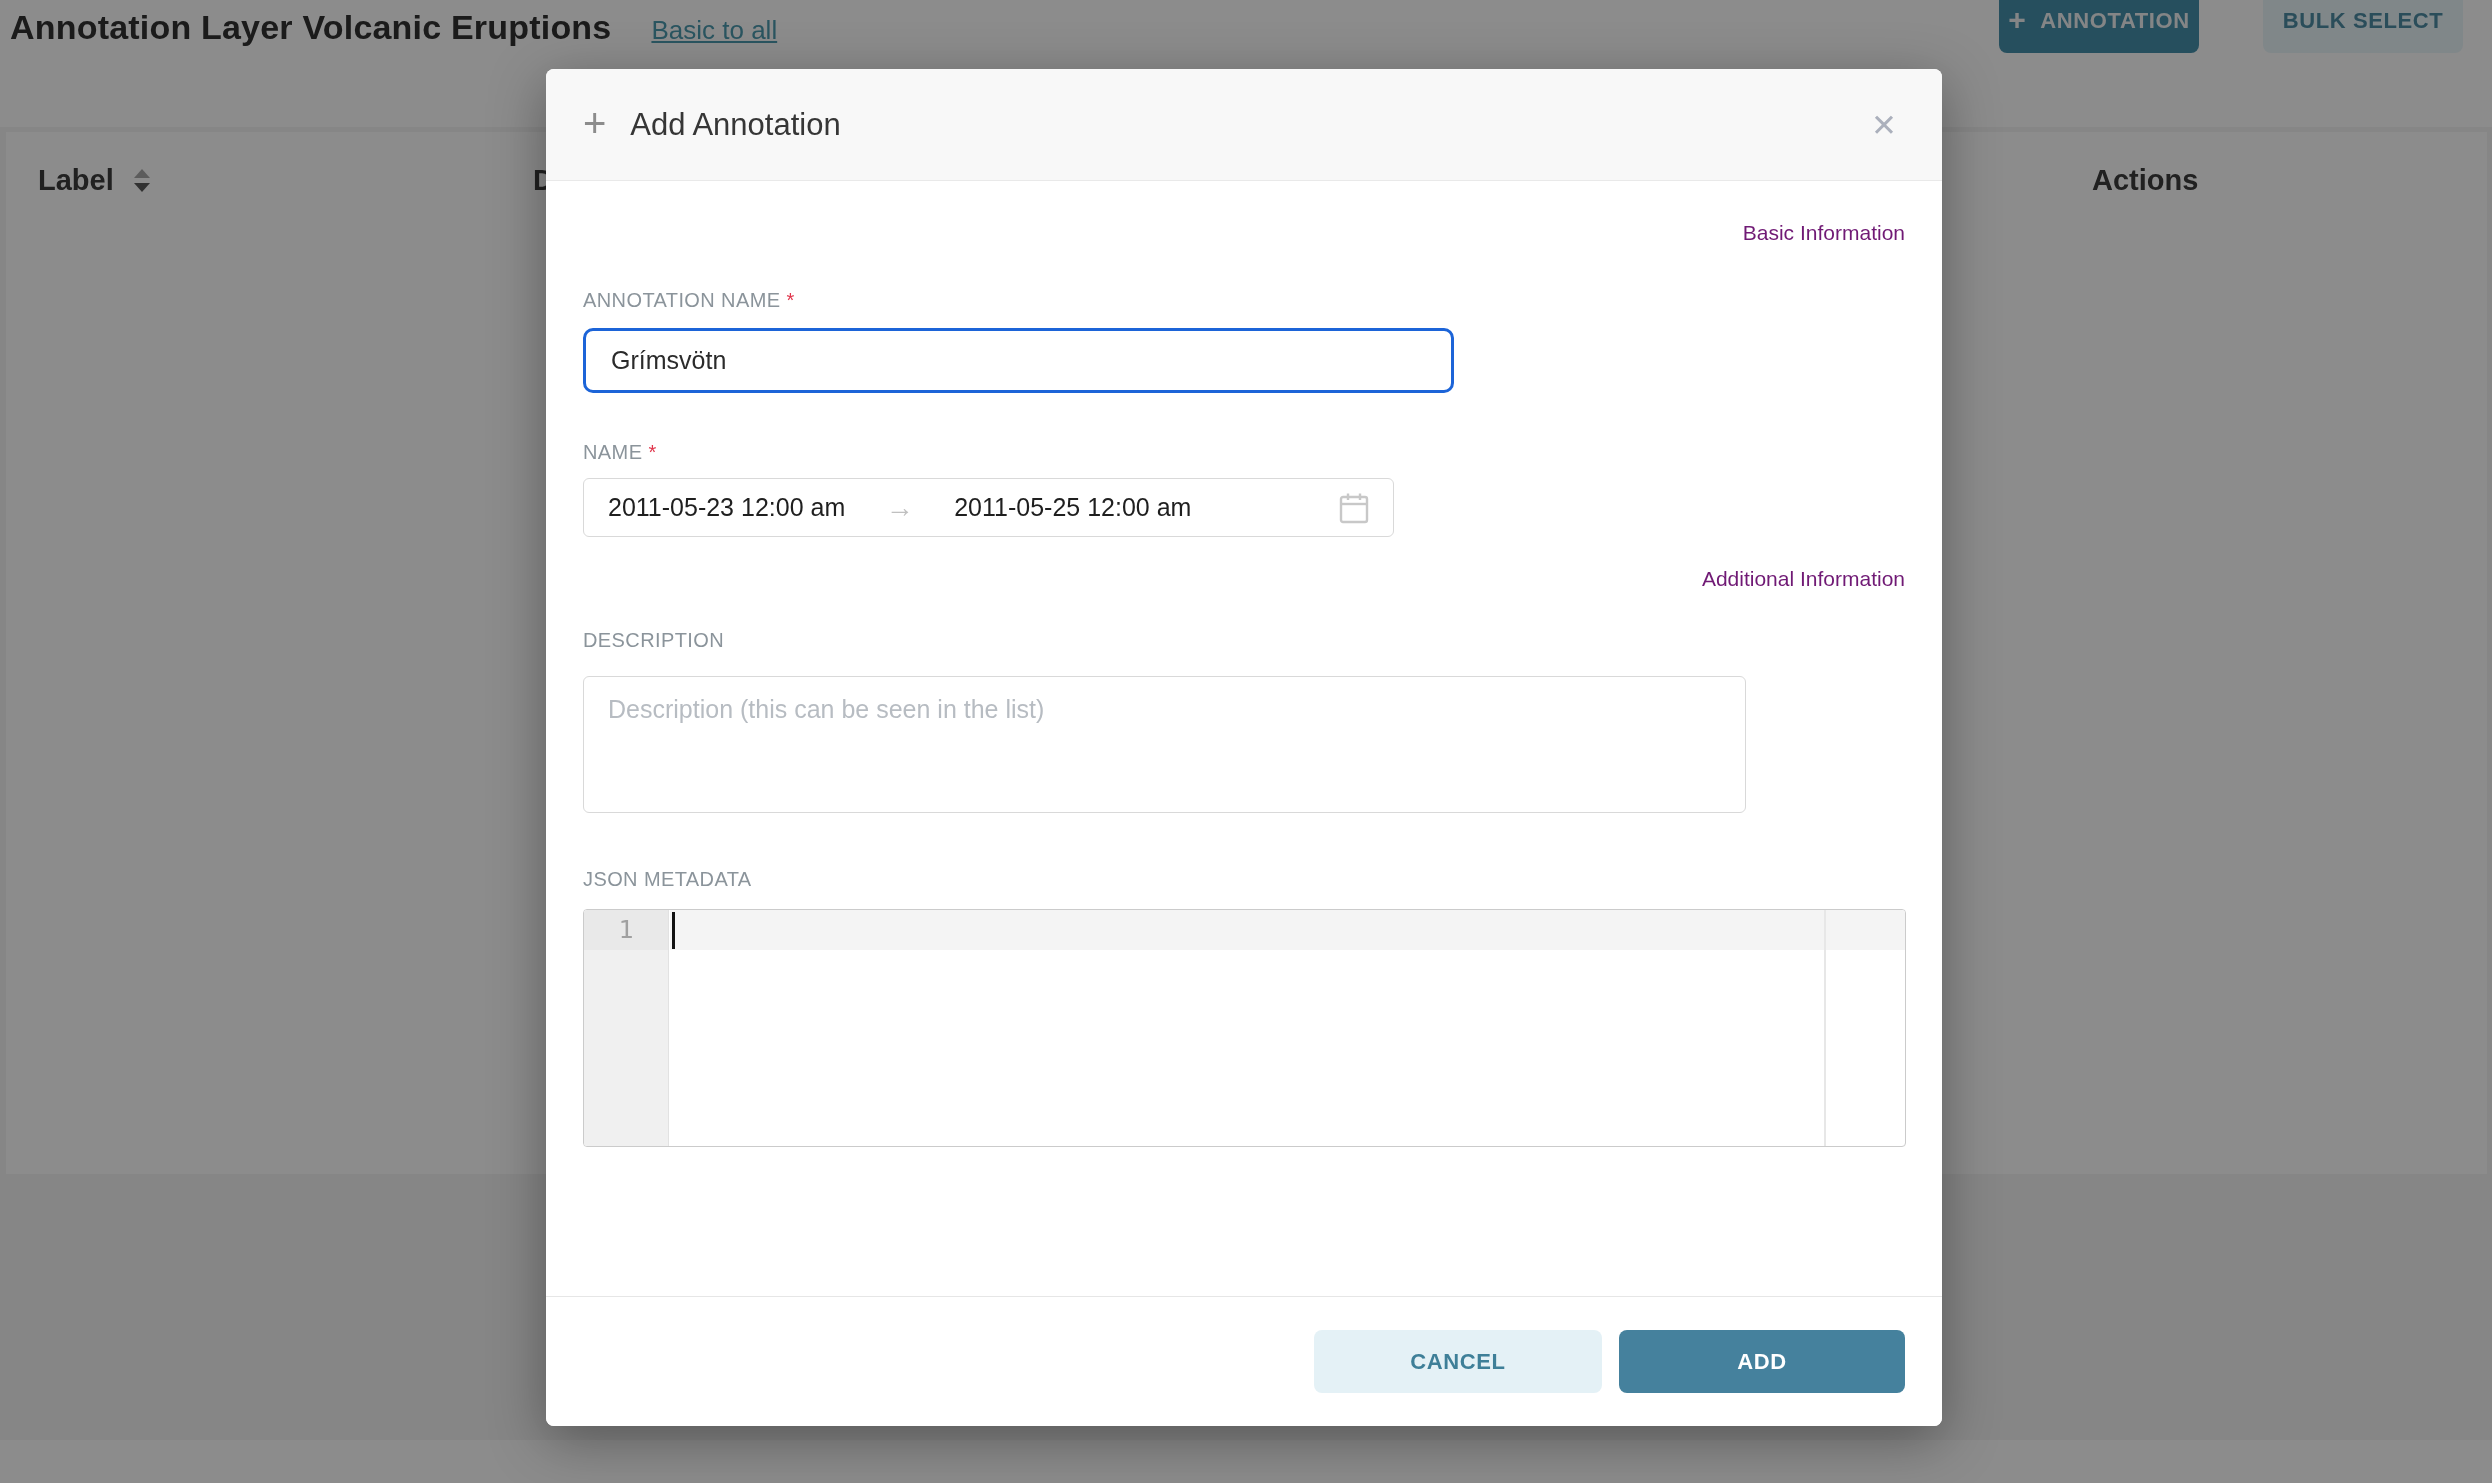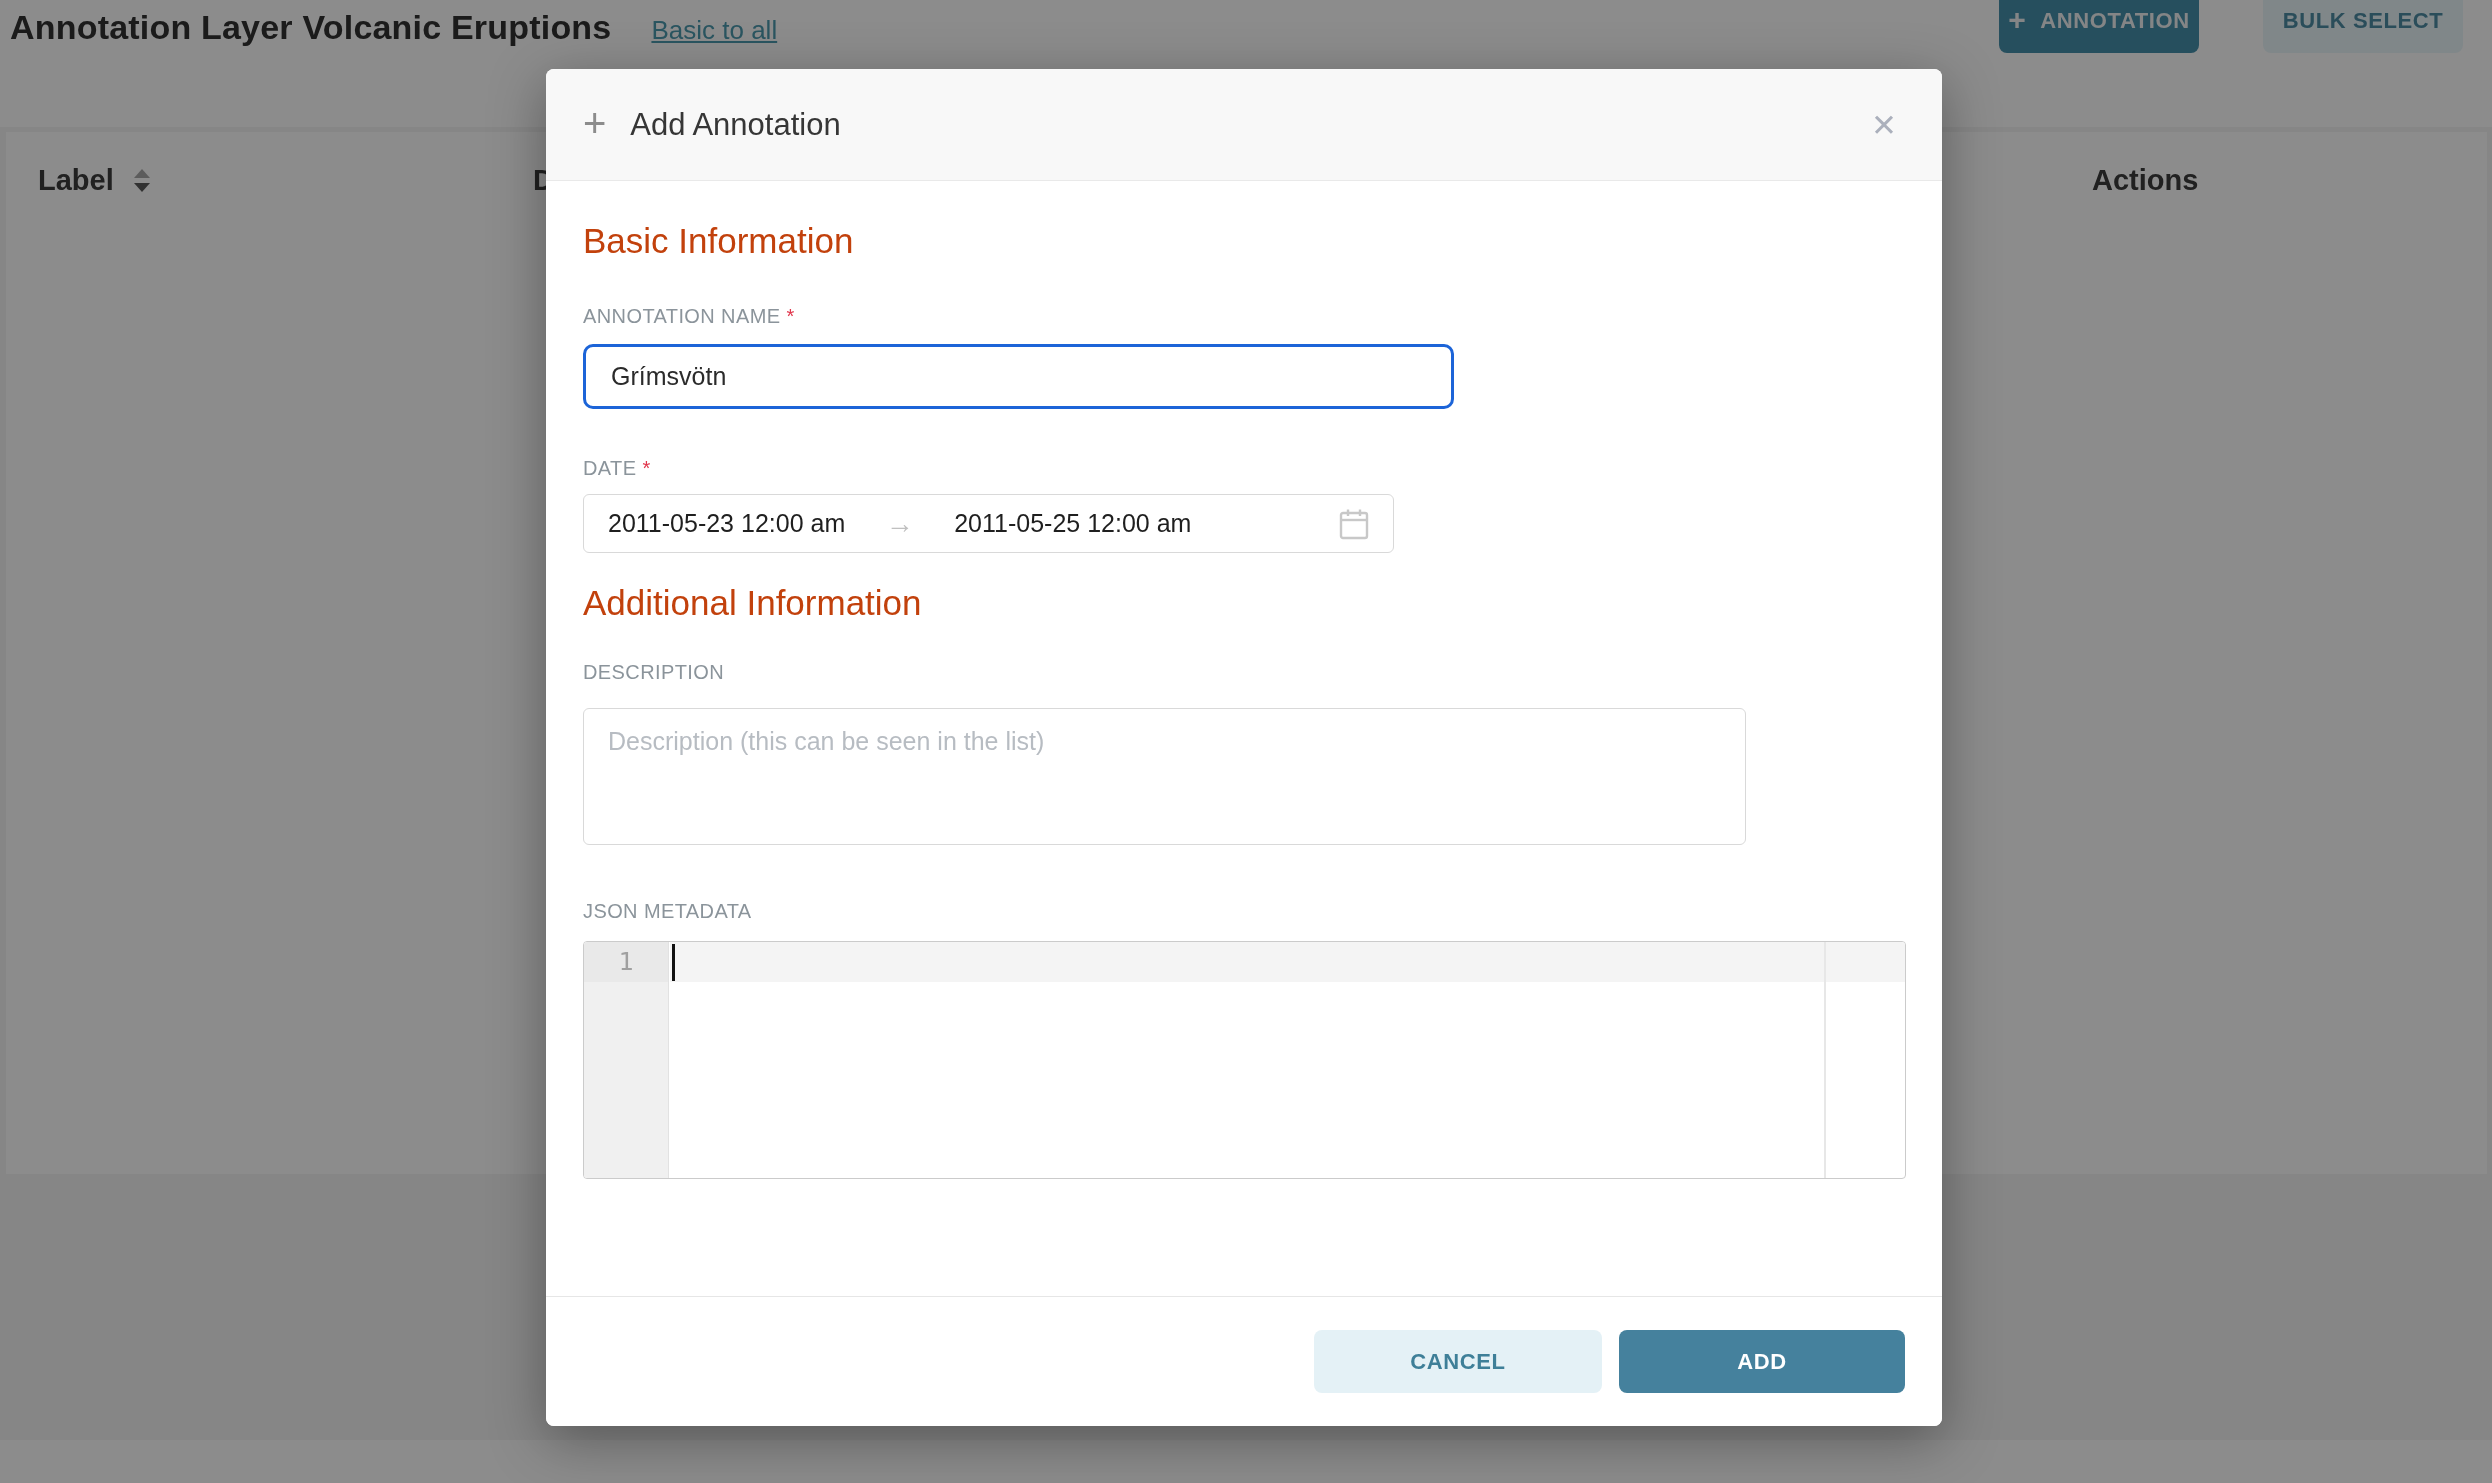--- a/index.html
+++ b/index.html
@@ -36,21 +36,21 @@
   .modal { position:absolute; left:546px; top:69px; width:1396px; height:1357px; background:#FFFFFF;
            border-radius:8px; box-shadow:0 14px 55px rgba(0,0,0,0.35); }
   .modal-header { position:relative; height:112px; background:#F8F8F8; border-bottom:1px solid #E9E9E9;
                   border-radius:8px 8px 0 0; display:flex; align-items:center; padding:0 37px; }
   .modal-plus { font-size:40px; font-weight:400; color:#8C8C8C; line-height:1; margin-right:24px; margin-top:-4px; }
   .modal-title { font-size:31px; font-weight:500; color:#363636; }
   .modal-close { position:absolute; right:40px; top:38px; width:36px; height:36px; border:none; background:transparent;
                  color:#ABB0BC; font-size:31px; line-height:1; cursor:pointer; font-family:inherit; }
 
   .modal-body { padding:40px 37px 0 37px; }
-  .section-h { font-size:35px; font-weight:500; color:#c2410c; }
+  .section-h { font-size:21px; font-weight:500; color:#701a75;text-align:right; }
   .sec-basic { margin-top:0; }
   .sec-additional { margin-top:30px; }
   .field-label { font-size:20px; color:#8B949B; letter-spacing:0.4px; display:flex; }
   .req { color:#E0354B; margin-left:6px; font-size:20px; }
   .lbl-name { margin-top:44px; }
   .lbl-date { margin-top:48px; }
   .lbl-desc { margin-top:38px; }
   .lbl-json { margin-top:55px; }
 
   .name-input { margin-top:16px; width:871px; height:65px; border:3px solid #1C64D8; border-radius:10px;
@@ -131,21 +131,21 @@
     <div class="modal-body">
       <div class="section-h sec-basic">Basic Information</div>
 
       <div class="field-label lbl-name">
         <span>ANNOTATION NAME</span>
         <span class="req">*</span>
       </div>
       <input class="name-input" type="text" value="Grímsvötn" style="">
 
       <div class="field-label lbl-date">
-        <span>DATE</span>
+        <span>NAME</span>
         <span class="req">*</span>
       </div>
       <div class="date-range">
         <span class="date-val">2011-05-23 12:00 am</span>
         <span class="date-sep">→</span>
         <span class="date-val">2011-05-25 12:00 am</span>
         <span class="cal-wrap">
           <svg width="30" height="32" viewBox="0 0 30 32" fill="none" stroke="currentColor" stroke-width="2.4">
             <rect x="2" y="5" width="26" height="25" rx="2"></rect>
             <line x1="2" y1="12" x2="28" y2="12"></line>

